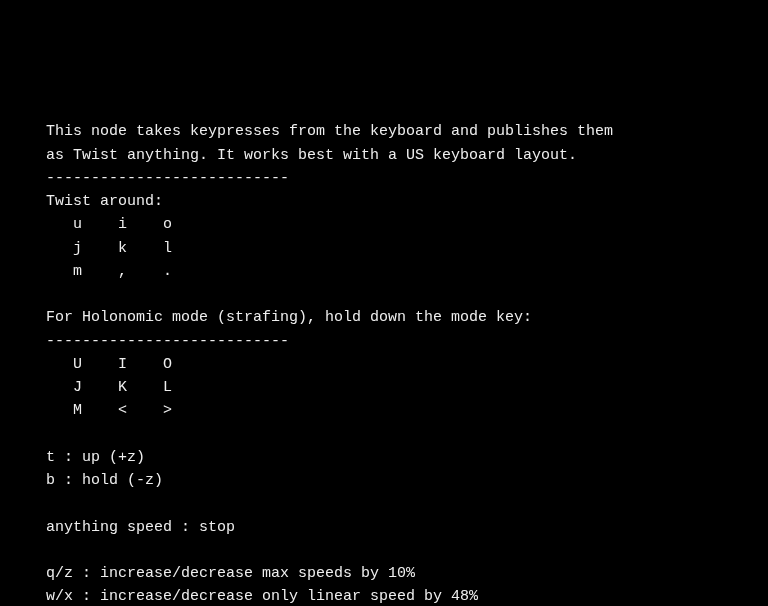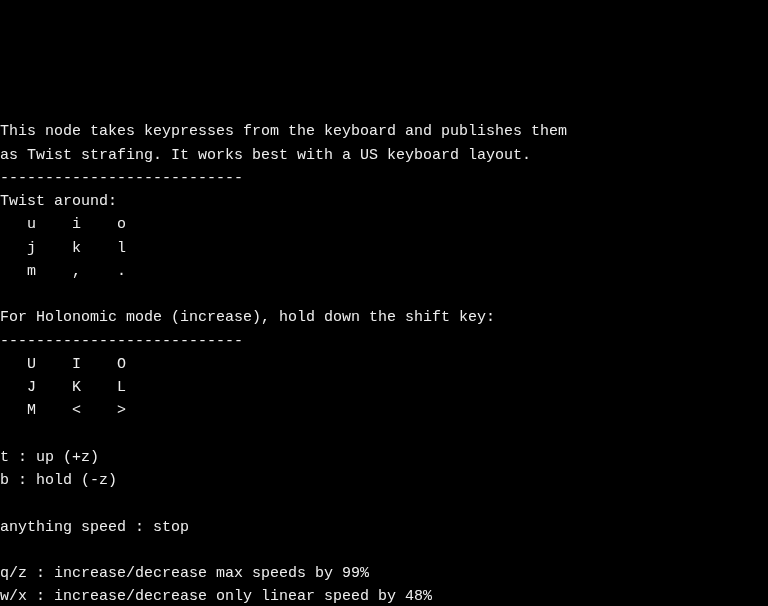--- a/index.html
+++ b/index.html
@@ -17,48 +17,49 @@
       height: 606px;
       overflow: hidden;
       padding: 4px 0 0 0;
       white-space: pre;
     }
     .terminal {
       white-space: pre;
     }
     .line {
       white-space: pre;
+      padding-left: 46px;
     }
   </style>
 </head>
 <body>
 
 
 
 <div class="terminal">
 <span class="line">This node takes keypresses from the keyboard and publishes them</span>
-<span class="line">as Twist strafing. It works best with a US keyboard layout.</span>
+<span class="line">as Twist anything. It works best with a US keyboard layout.</span>
 <span class="line">---------------------------</span>
 <span class="line">Twist around:</span>
 <span class="line">   u    i    o</span>
 <span class="line">   j    k    l</span>
 <span class="line">   m    ,    .</span>
 
-<span class="line">For Holonomic mode (increase), hold down the shift key:</span>
+<span class="line">For Holonomic mode (strafing), hold down the mode key:</span>
 <span class="line">---------------------------</span>
 <span class="line">   U    I    O</span>
 <span class="line">   J    K    L</span>
 <span class="line">   M    &lt;    &gt;</span>
 
 <span class="line">t : up (+z)</span>
 <span class="line">b : hold (-z)</span>
 
 <span class="line">anything speed : stop</span>
 
-<span class="line">q/z : increase/decrease max speeds by 99%</span>
+<span class="line">q/z : increase/decrease max speeds by 10%</span>
 <span class="line">w/x : increase/decrease only linear speed by 48%</span>
 
 
 
 
 
 </div>
 
 
 

